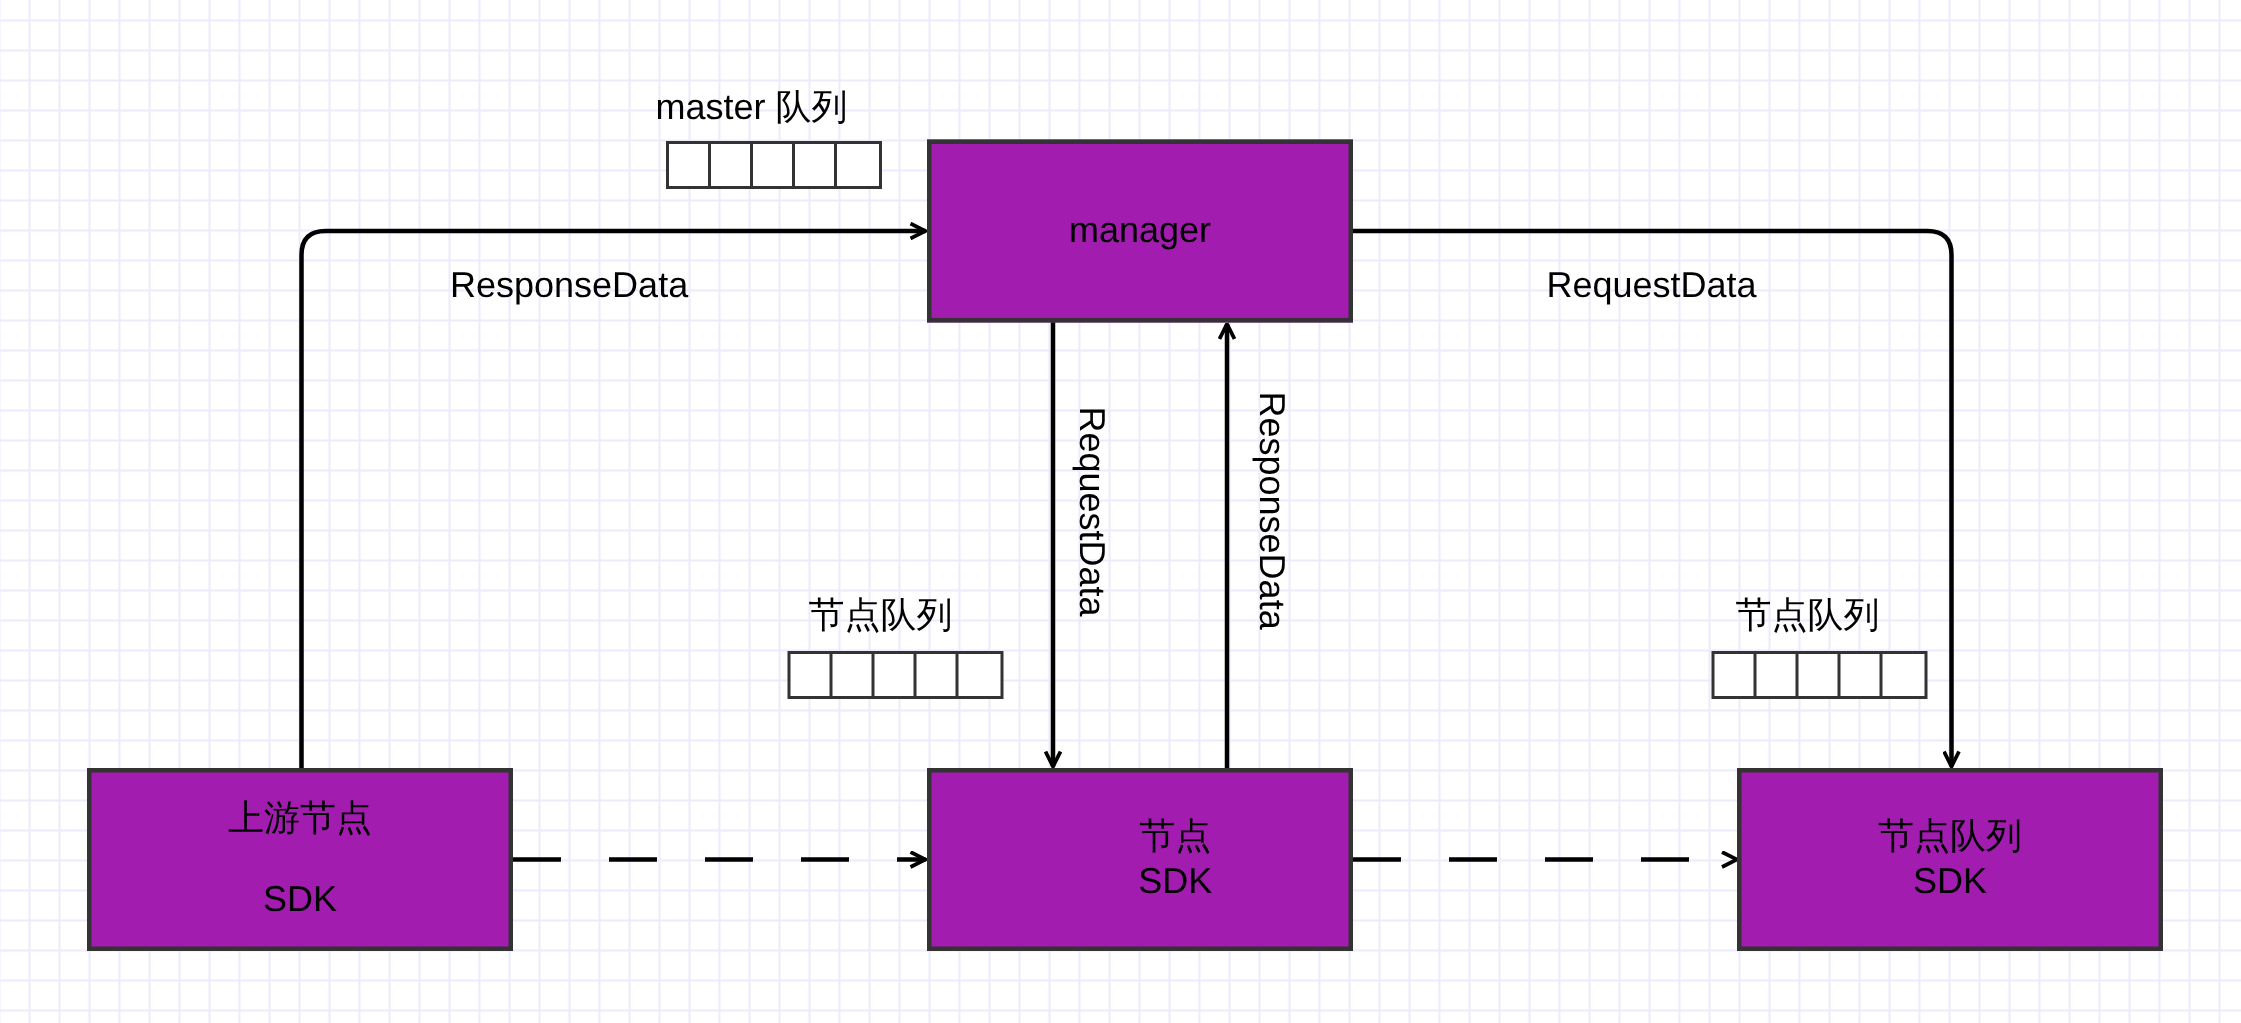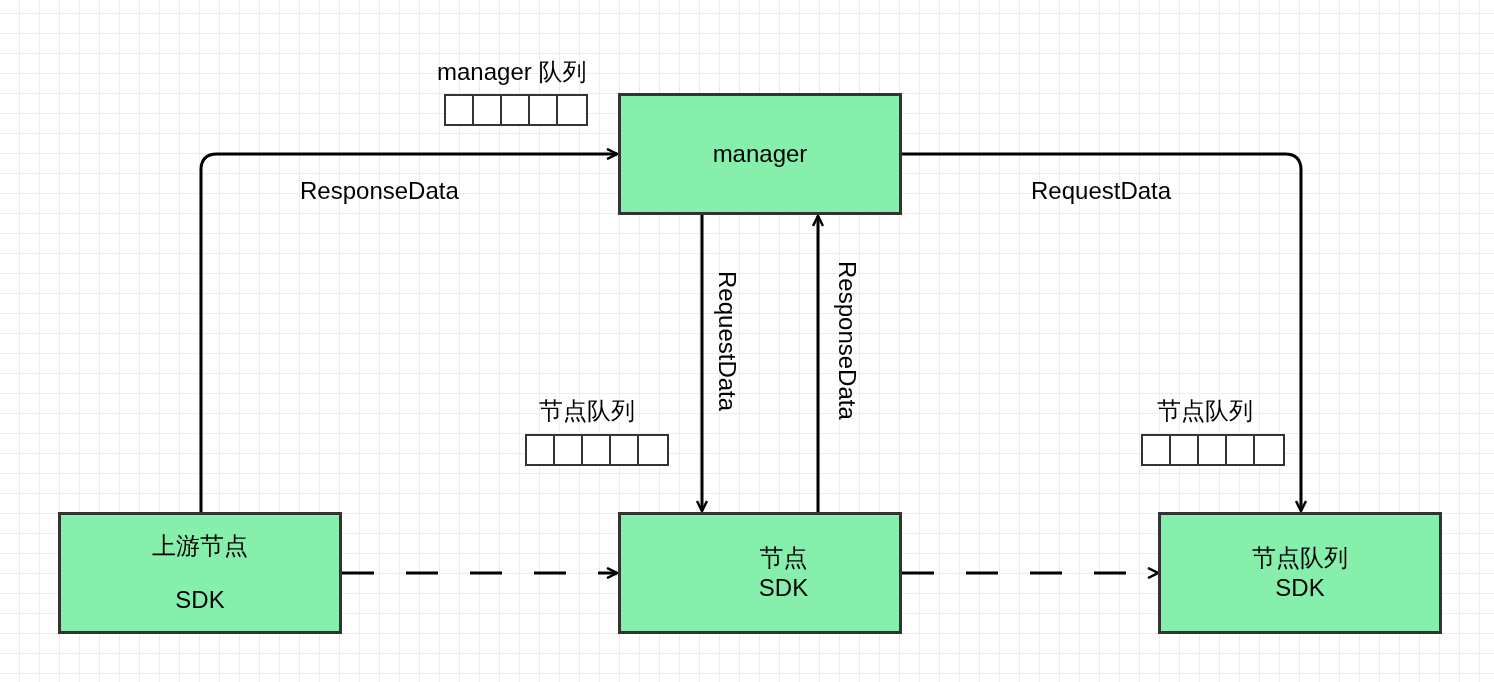--- a/index.html
+++ b/index.html
@@ -10,21 +10,21 @@
         linear-gradient(to right, #ebebfb 1.5px, transparent 1.5px),
         linear-gradient(to bottom, #ebebfb 1.5px, transparent 1.5px);
       background-size: 20px 20px;
       background-position: -1px 13px;
       font-family: "Liberation Sans", "DejaVu Sans", sans-serif;
       color: #000;
     }
     svg.connectors { position: absolute; left: 0; top: 0; width: 1494px; height: 682px; }
     .node {
       position: absolute; box-sizing: border-box;
-      background: #86efac; border: 3px solid #333;
+      background: #a21caf; border: 3px solid #333;
       display: flex; flex-direction: column; align-items: center; justify-content: center;
       font-size: 24px; line-height: 30px; text-align: center;
     }
     .label { position: absolute; font-size: 24px; line-height: 28px; white-space: nowrap; }
     .vlabel { position: absolute; font-size: 24px; line-height: 28px; white-space: nowrap;
       transform-origin: 0 0; transform: rotate(90deg); }
     .queue { position: absolute; display: flex; box-sizing: border-box; border: 2px solid #333; background: #fff; }
     .queue .cell { width: 28px; height: 28px; box-sizing: border-box; border-right: 2px solid #333; }
     .queue .cell:last-child { border-right: none; }
   </style>
@@ -63,21 +63,21 @@
 <div class="node" style="left:618px;top:512px;width:284px;height:122px;padding-left:47px;">
   <span>节点</span>
   <span>SDK</span>
 </div>
 
 <div class="node" style="left:1158px;top:512px;width:284px;height:122px;">
   <span>节点队列</span>
   <span>SDK</span>
 </div>
 
-<span class="label" style="left:437px;top:58px;">manager 队列</span>
+<span class="label" style="left:437px;top:58px;">master 队列</span>
 <div class="queue" style="left:444px;top:94px;">
   <div class="cell"></div>
   <div class="cell"></div>
   <div class="cell"></div>
   <div class="cell"></div>
   <div class="cell"></div>
 </div>
 
 <span class="label" style="left:539px;top:397px;">节点队列</span>
 <div class="queue" style="left:525px;top:434px;">

